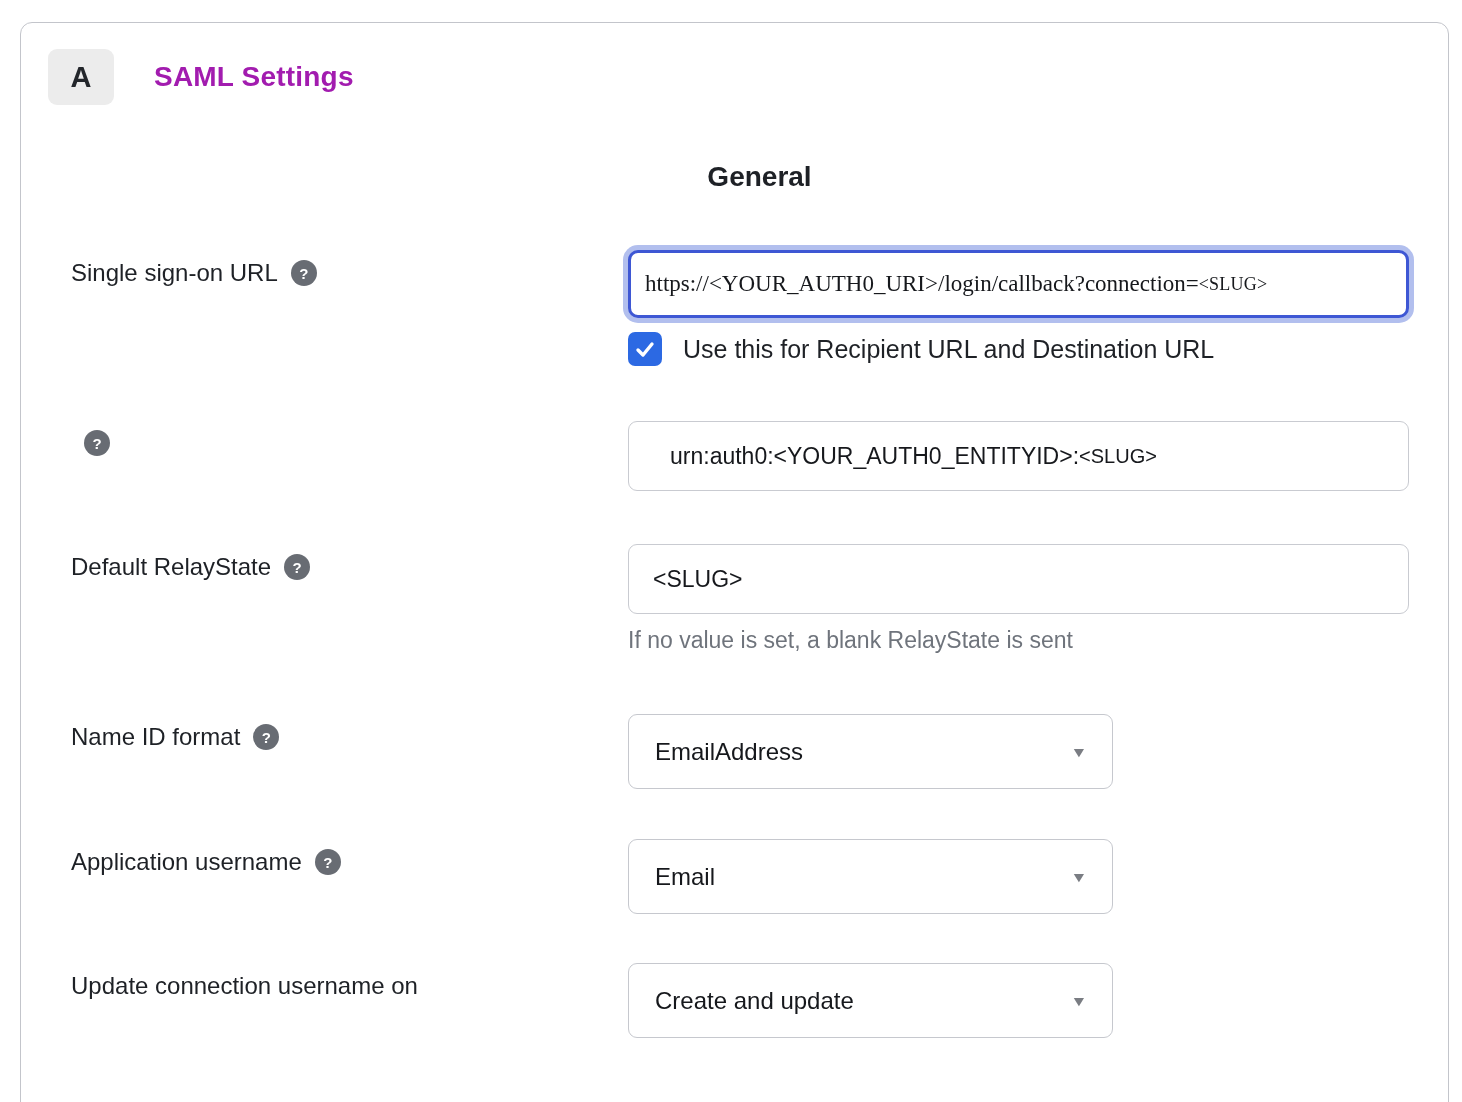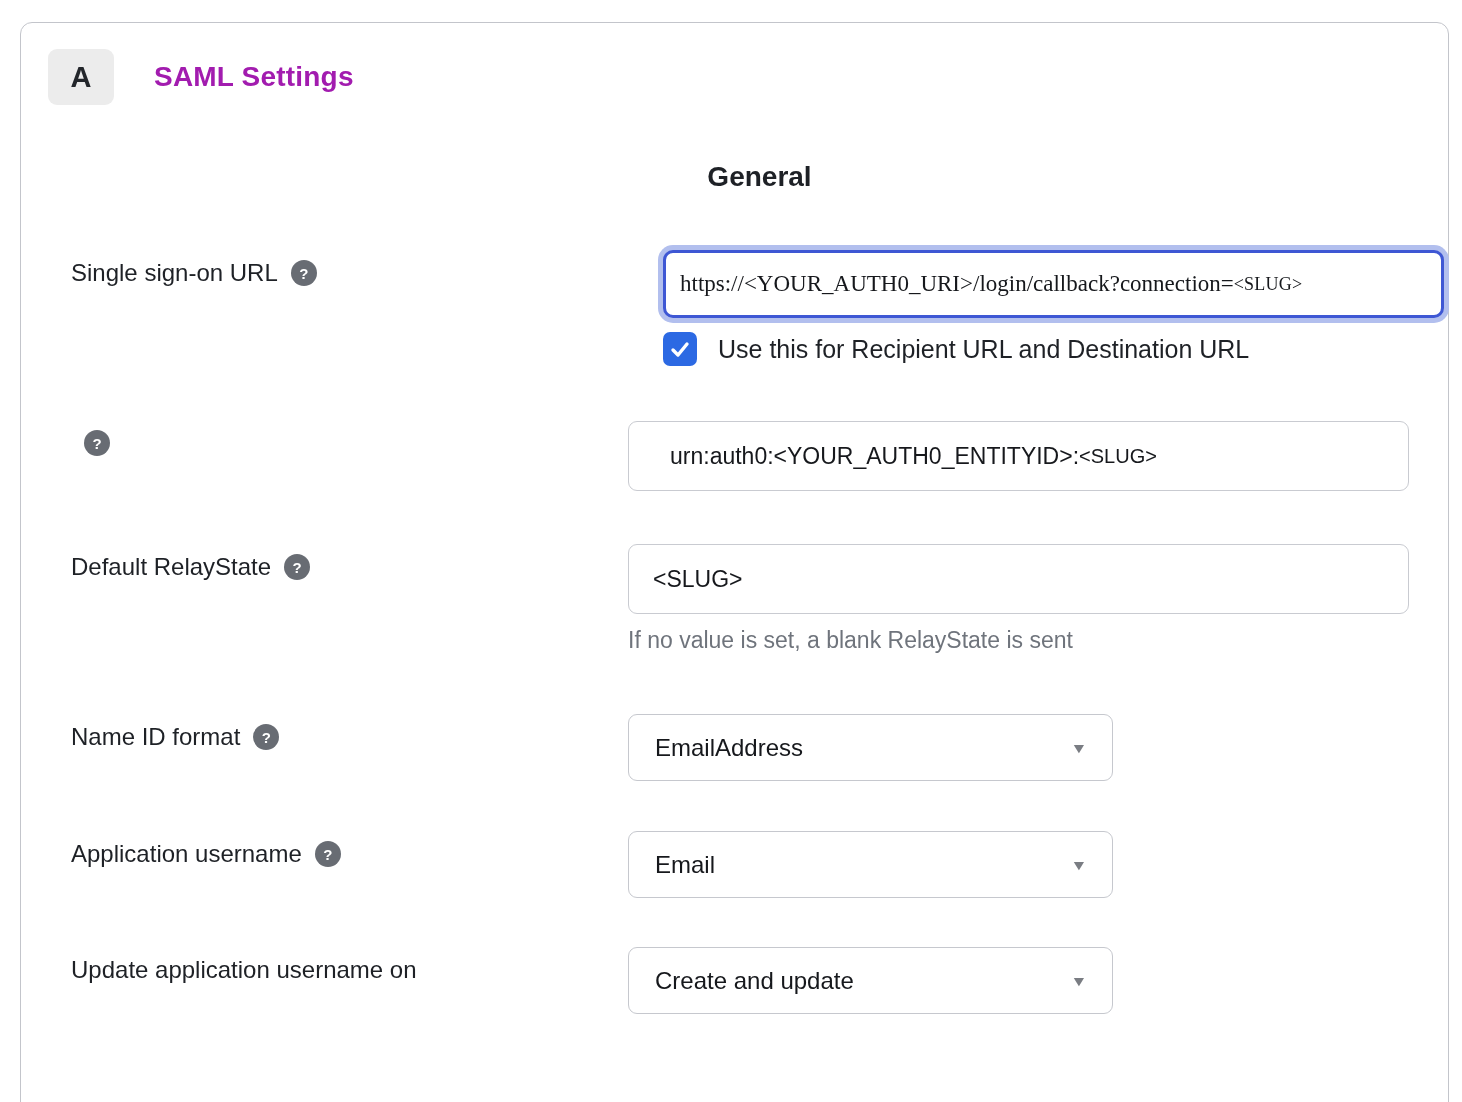--- a/index.html
+++ b/index.html
@@ -103,37 +103,37 @@
     flex: 0 0 34px;
   }
   .checkbox svg { display: block; }
   .checkbox-label {
     margin-left: 21px;
     font-size: 25px; color: #1e2126;
   }
   
   .select {
     position: relative;
-    width: 485px; height: 67px;
+    width: 485px; height: 75px;
     border: 1px solid #c6c8ce;
     border-radius: 9px;
     background: #ffffff;
     display: flex; align-items: center;
     font-size: 24px; color: #16181c;
     padding-left: 26px;
     cursor: pointer;
   }
   .select .caret {
     position: absolute;
     right: 26px; top: 50%;
     transform: translateY(-50%) scaleX(1.25);
     font-size: 14px; color: #7a7d83;
   }
   
-  .row-sso        { margin-top: 57px; gap: 35px; }
+  .row-sso        { margin-top: 57px; }
   .row-audience   { margin-top: 55px; }
   .row-relaystate { margin-top: 53px; }
   .row-nameid     { margin-top: 60px; }
   .row-appuser    { margin-top: 50px; }
   .row-update     { margin-top: 49px; }
 </style>
 </head>
 <body>
 
 <div class="card">
@@ -214,21 +214,21 @@
       <div class="control-cell">
         <div class="select" role="combobox">
           <span>Email</span>
           <span class="caret">▼</span>
         </div>
       </div>
     </div>
 
     <div class="row row-update">
       <div class="label-cell">
-        <span>Update application username on</span>
+        <span>Update connection username on</span>
       </div>
       <div class="control-cell">
         <div class="select" role="combobox">
           <span>Create and update</span>
           <span class="caret">▼</span>
         </div>
       </div>
     </div>
 
   </div>

